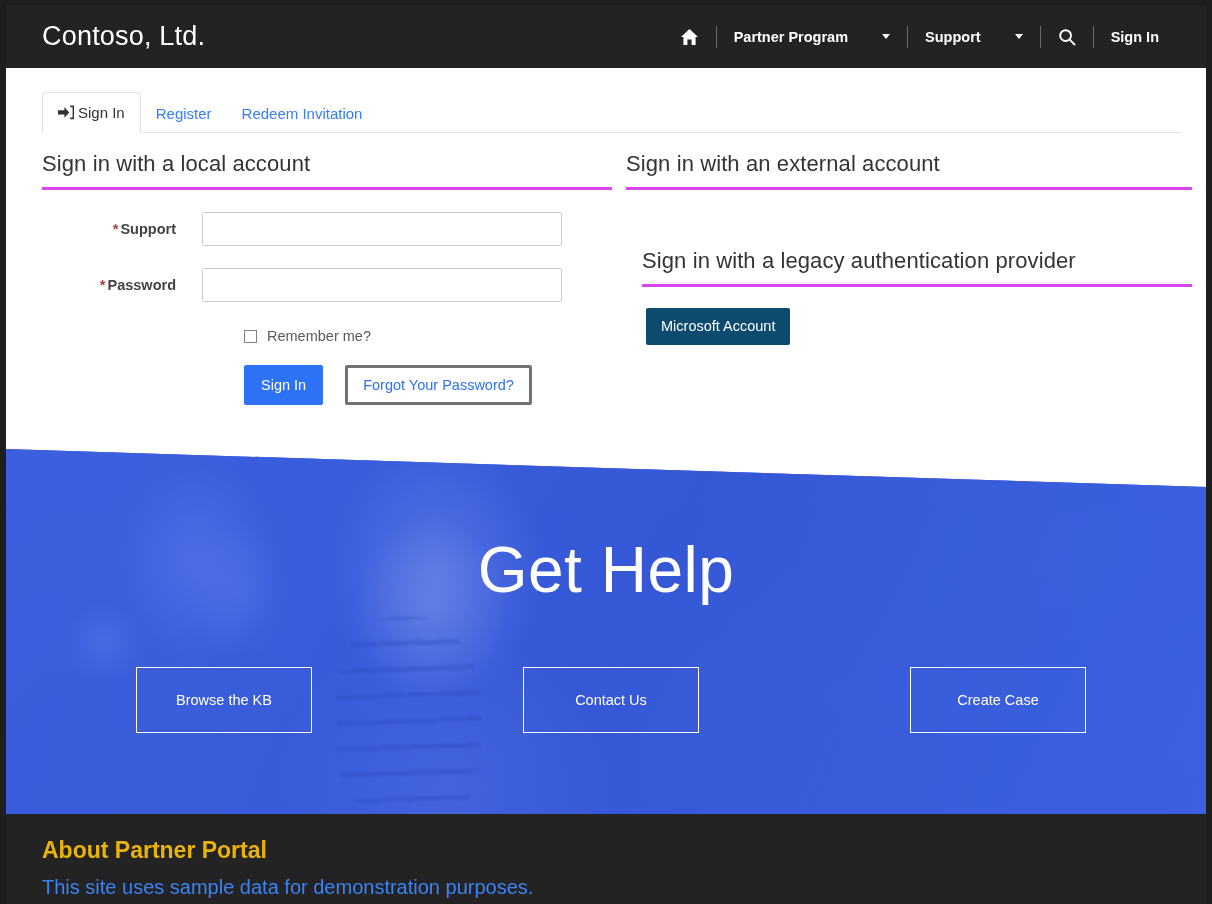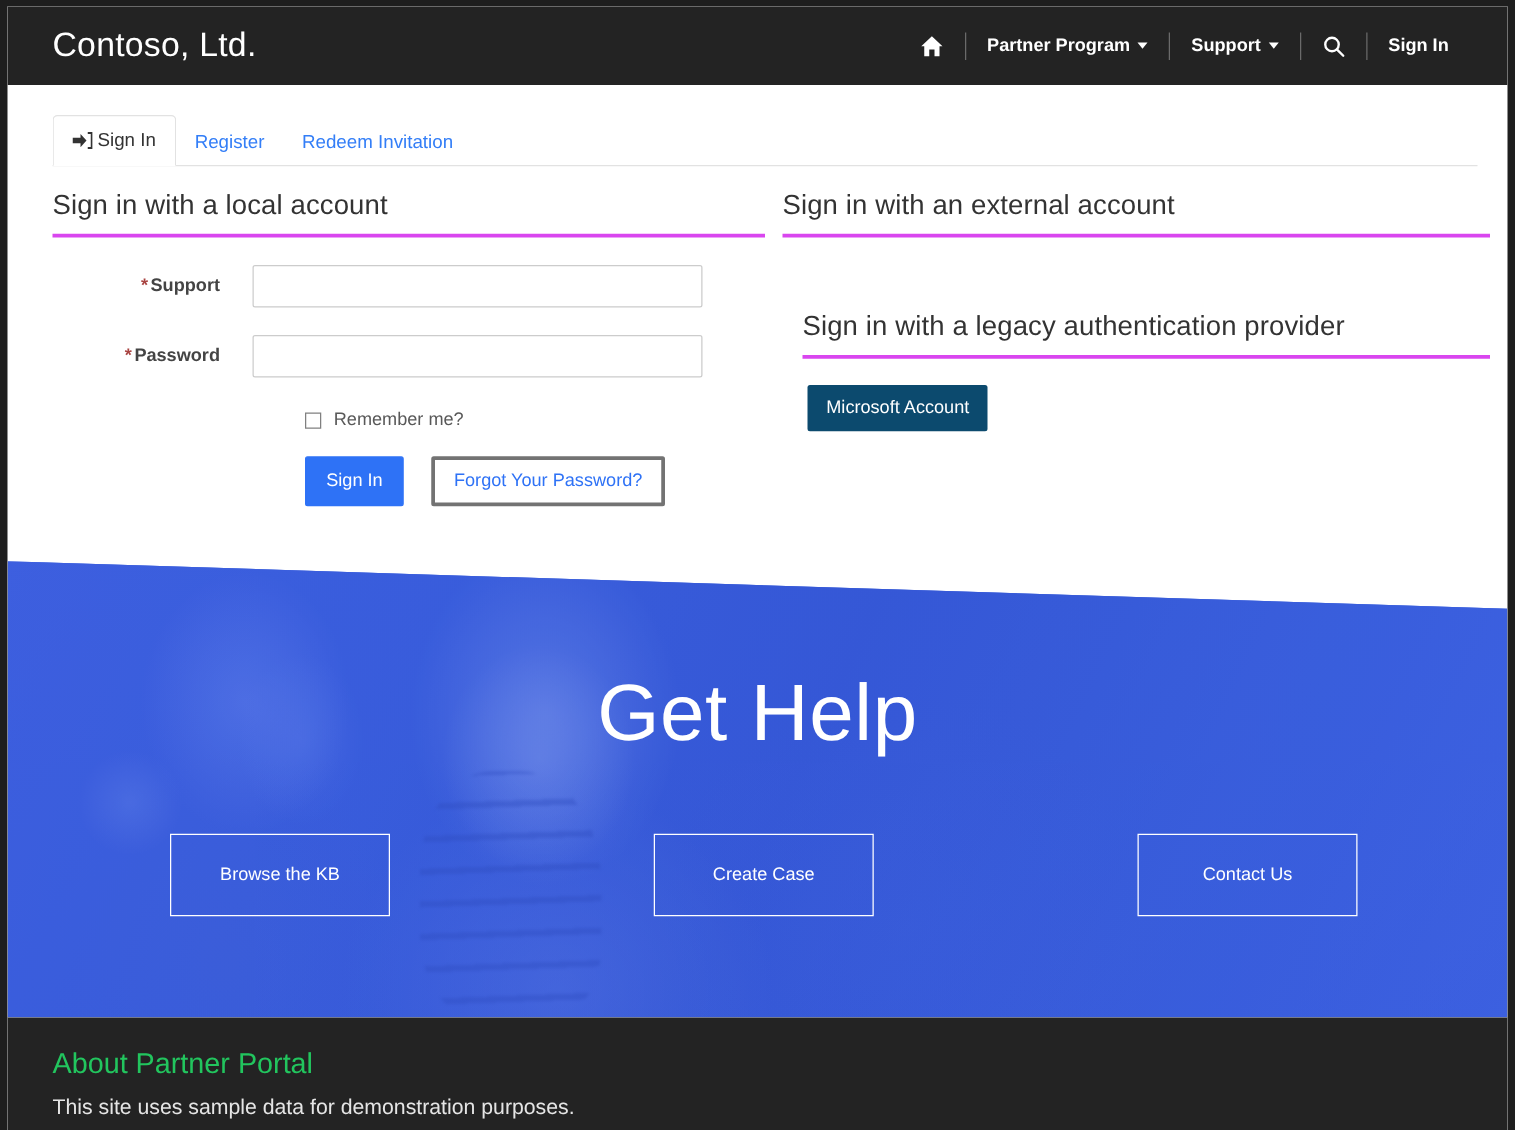--- a/index.html
+++ b/index.html
@@ -55,20 +55,21 @@
   .navitem {
     color: #ffffff;
     font-size: 14.5px;
     font-weight: 700;
     padding: 0 17px;
     display: flex;
     align-items: center;
     height: 100%;
     cursor: pointer;
     white-space: nowrap;
+    gap: 28px;
   }
   .navsep {
     width: 1px;
     height: 22px;
     background: #6a6a6a;
     flex: 0 0 1px;
   }
   .caret {
     display: inline-block;
     margin-left: 6px;
@@ -294,30 +295,30 @@
   
   #footer {
     position: absolute;
     left: 0; top: 809px;
     width: 1200px; height: 90px;
     background: #232323;
   }
   #footTitle {
     position: absolute;
     left: 36px; top: 23px;
-    color: #22c55e;
+    color: #eab308;
     font-size: 23px;
-    font-weight: 400;
+    font-weight: 700;
     white-space: nowrap;
   }
   #footText {
     position: absolute;
     left: 36px; top: 62px;
-    color: #e5e5e5;
-    font-size: 17px;
+    color: #3b82f6;
+    font-size: 20px;
     white-space: nowrap;
   }
 </style>
 </head>
 <body>
 
 <div id="frame">
   <div id="viewport">
 
     <div id="navbar">
@@ -427,22 +428,22 @@
       <div id="heroclip">
         <div id="heroimg"></div>
         <div id="herostripes"></div>
         <div id="herotint"></div>
       </div>
 
       <div id="herotitle">Get Help</div>
 
       <div id="herobtns">
         <button class="herobtn">Browse the KB</button>
+        <button class="herobtn">Contact Us</button>
         <button class="herobtn">Create Case</button>
-        <button class="herobtn">Contact Us</button>
       </div>
     </div>
 
     <div id="footer">
       <div id="footTitle">About Partner Portal</div>
       <div id="footText">This site uses sample data for demonstration purposes.</div>
     </div>
 
   </div>
 </div>

